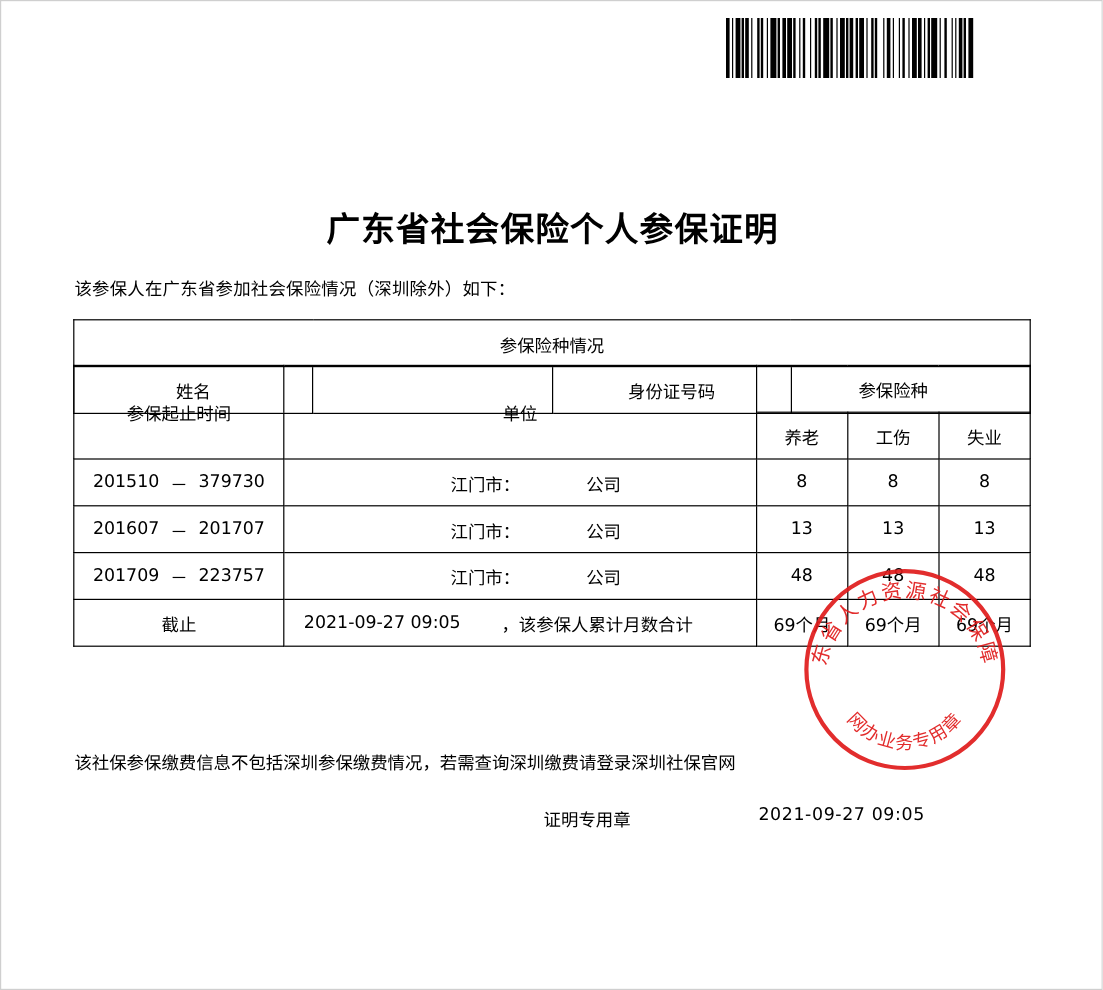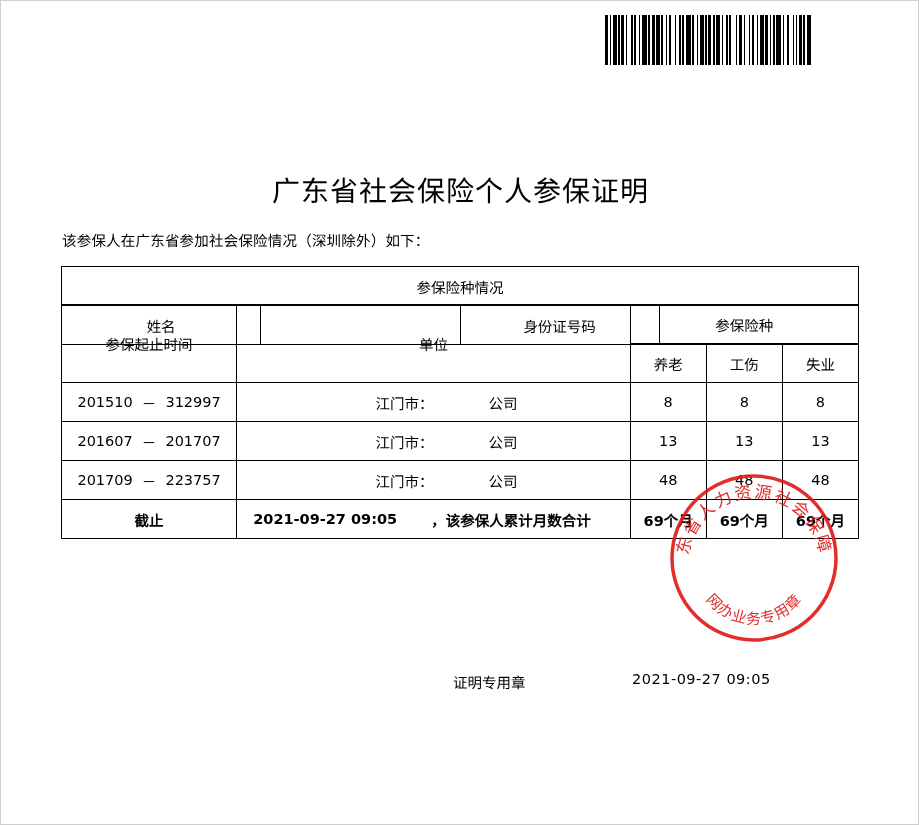--- a/index.html
+++ b/index.html
@@ -38,21 +38,21 @@
   .barcode span { display: block; height: 100%; }
 
   
   .doc-title {
     position: absolute;
     top: 168px;
     left: 0;
     width: 919px;
     text-align: center;
     font-size: 28px;
-    font-weight: normal;
+    font-weight: bold;
     letter-spacing: 1px;
     font-family: "DejaVu Sans", "Liberation Sans", sans-serif;
   }
 
   .intro {
     position: absolute;
     top: 228px;
     left: 61px;
     font-size: 14.5px;
     letter-spacing: 0.2px;
@@ -69,21 +69,21 @@
     font-size: 14.5px;
   }
   table.main td {
     border: 1px solid #000;
     text-align: center;
     vertical-align: middle;
     padding: 0;
     height: 38px;
   }
   td.tall { height: 55px; }
-  td.endrow { height: 74px; font-weight: bold; }
+  td.endrow { height: 74px; }
 
   .cell-name-label { width: 74px; }
   .cell-name-value { width: 325px; }
   .cell-id-label   { width: 195px; }
   .cell-id-value   { width: 230px; }
 
   .w-period { width: 175px; }
   .w-unit   { width: 393px; }
   .w-ins    { width: 76px; }
 
@@ -296,21 +296,21 @@
         <td>养老</td>
         <td>工伤</td>
         <td>失业</td>
       </tr>
 
       <tr>
         <td>
           <div class="period-inner">
             <span class="from">201510</span>
             <span class="dash">－</span>
-            <span class="to">312997</span>
+            <span class="to">379730</span>
           </div>
         </td>
         <td>
           <div class="unit-inner">
             <span class="city">江门市：</span>
             <span class="co">公司</span>
           </div>
         </td>
         <td>8</td>
         <td>8</td>
@@ -364,20 +364,21 @@
             <span>，该参保人累计月数合计</span>
           </div>
         </td>
         <td class="endrow">69个月</td>
         <td class="endrow">69个月</td>
         <td class="endrow">69个月</td>
       </tr>
     </tbody>
   </table>
 
+  <div class="note">该社保参保缴费信息不包括深圳参保缴费情况，若需查询深圳缴费请登录深圳社保官网</div>
   <div class="time-label">证明专用章</div>
   <div class="time-value">2021-09-27 09:05</div>
 
   <div class="seal">
     <svg width="172" height="172" viewBox="0 0 172 172" xmlns="http://www.w3.org/2000/svg">
       <circle cx="86" cy="86" r="82" fill="none" stroke="#e01b1b" stroke-width="3.5" opacity="0.92"></circle>
       <defs>
         <path id="arcTop" d="M 20 92 A 66 66 0 0 1 152 92" fill="none"></path>
         <path id="arcBottom" d="M 26 92 A 60 60 0 0 0 146 92" fill="none"></path>
       </defs>

